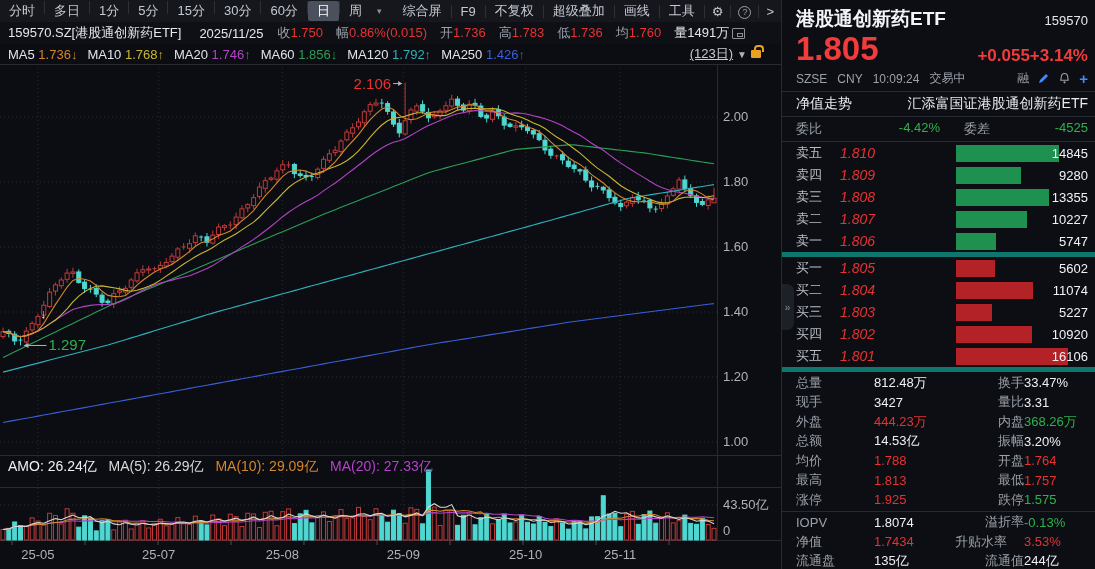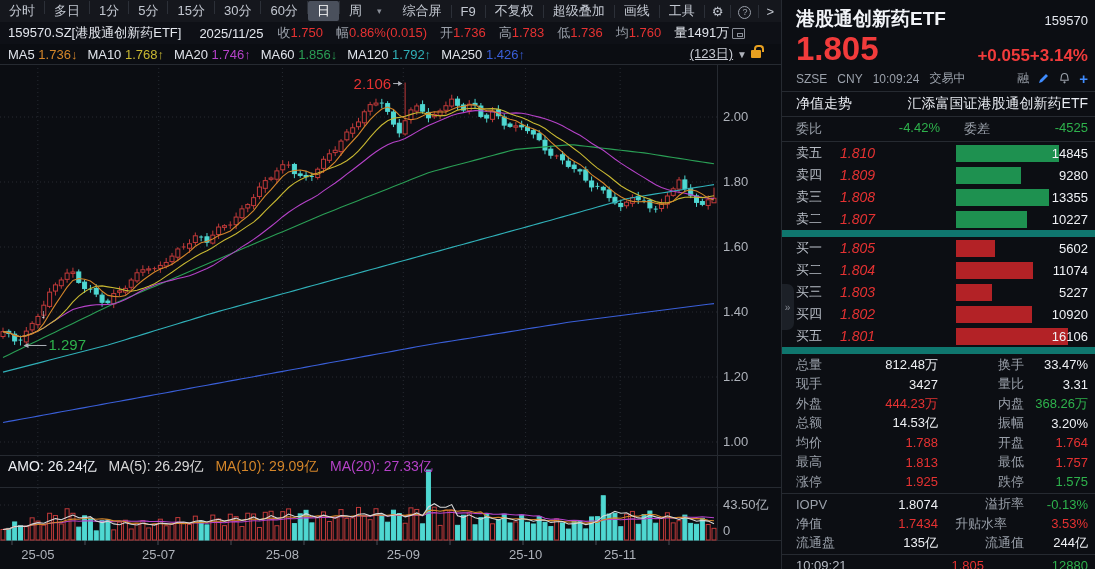--- a/index.html
+++ b/index.html
@@ -60,36 +60,36 @@
     padding:2px 7px 4px 14px; border-bottom:1px solid #262a31; }
   .p-sub-row .g { margin-right:10px; }
   .p-sub-icons { margin-left:auto; display:flex; align-items:center; gap:8px; }
   .plus-ic { color:#3f8cff; font-weight:bold; font-size:15px; line-height:12px; }
   .nav-row { display:flex; justify-content:space-between; font-size:14px; color:#e8ebf1;
     padding:3px 7px 3px 14px; border-bottom:1px solid #262a31; }
   .comm-row { display:grid; grid-template-columns:46px 1fr 50px 1fr; font-size:13px;
     padding:3px 7px 3px 14px; border-bottom:1px solid #262a31; }
   .comm-row .lbl { color:#9aa0aa; }
   .comm-row .val { text-align:right; color:#2eb24c; }
-  .book { border-bottom:7px solid #0f766e; }
+  .book { border-bottom:5px solid #0f766e; }
   .ob-row { display:flex; align-items:center; height:22px; font-size:13px;
     padding:0 7px 0 14px; position:relative; }
   .ob-lbl { width:44px; color:#b7bcc5; }
   .ob-price { width:110px; text-align:left; color:#e63232; font-size:14px;font-style:italic; }
   .ob-barzone { flex:1; position:relative; height:17px; margin-left:6px; }
   .ob-bar { position:absolute; left:0; top:0; height:17px; }
   .ob-bar.ask { background:#1e9150; }
   .ob-bar.bid { background:#b32226; }
   .ob-qty { position:absolute; right:0; top:0; line-height:17px; color:#f0f2f6;
     font-size:13px; }
   .stats { border-bottom:1px solid #262a31; padding:1px 0; }
   .st-row { display:grid; grid-template-columns:78px 1fr 86px 1fr; font-size:13px;
     height:19.5px; align-items:center; padding:0 7px 0 14px; }
   .st-row .lbl { color:#9aa0aa; }
-  .st-row .val { text-align:right; }
+  .st-row .val { }
   .c-w { color:#eef0f4; } .c-r { color:#e63232; } .c-g { color:#2eb24c; }
   .ticks { padding:1px 0; }
   .tk-row { display:grid; grid-template-columns:84px 1fr 1fr; font-size:13px; height:19px;
     align-items:center; padding:0 7px 0 14px; }
   .tk-time { color:#b7bcc5; } .tk-price { text-align:right; color:#e63232; }
   .tk-qty { text-align:right; color:#2eb24c; }
   .collapse-handle { position:absolute; left:-1px; top:284px; width:13px; height:46px;
     background:#1c2027; border-radius:0 7px 7px 0; display:flex; align-items:center;
     justify-content:center; color:#8a8f98; font-size:10px; }
   svg text { font-family:"Liberation Sans","DejaVu Sans",sans-serif; }
@@ -686,20 +686,28 @@
           </span>
         </div>
         <div class="ob-row">
           <span class="ob-lbl">卖二</span>
           <span class="ob-price">1.807</span>
           <span class="ob-barzone">
             <span class="ob-bar ask" style="width: 71px;"></span>
             <span class="ob-qty">10227</span>
           </span>
         </div>
+        <div class="ob-row">
+          <span class="ob-lbl">卖一</span>
+          <span class="ob-price">1.806</span>
+          <span class="ob-barzone">
+            <span class="ob-bar ask" style="width: 40px;"></span>
+            <span class="ob-qty">5747</span>
+          </span>
+        </div>
       </div>
     <div class="book">
         <div class="ob-row">
           <span class="ob-lbl">买一</span>
           <span class="ob-price">1.805</span>
           <span class="ob-barzone">
             <span class="ob-bar bid" style="width: 39px;"></span>
             <span class="ob-qty">5602</span>
           </span>
         </div>

